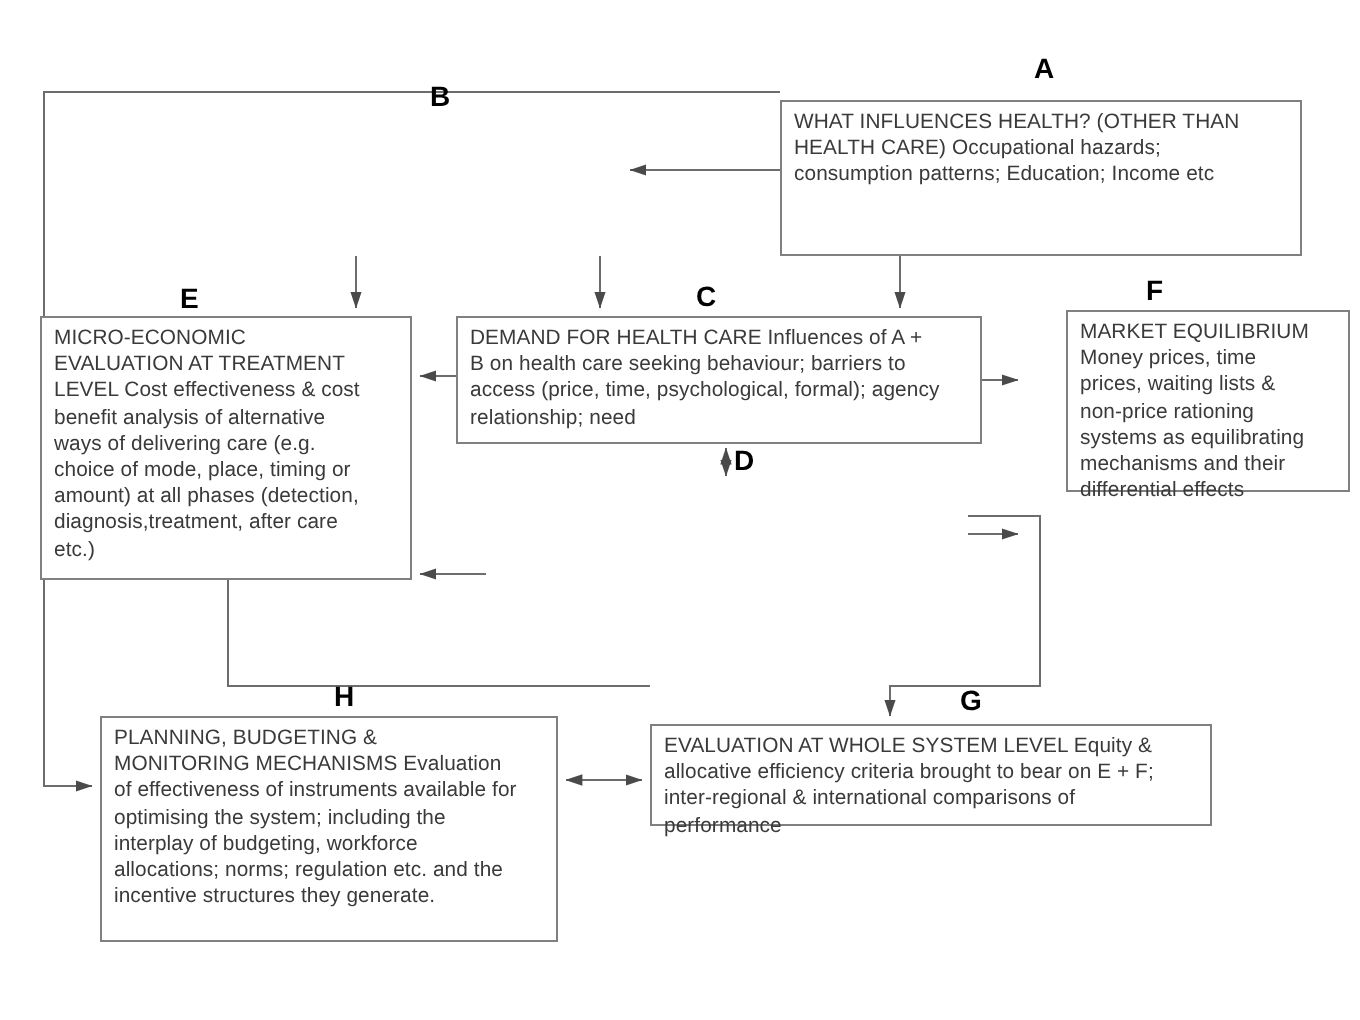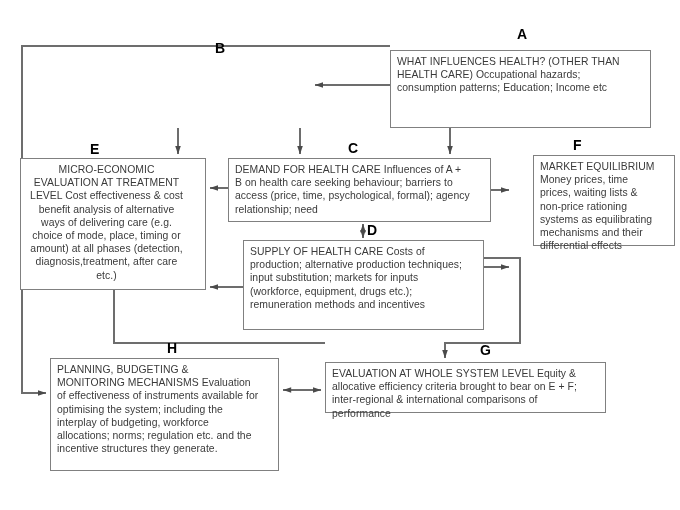--- a/index.html
+++ b/index.html
@@ -36,21 +36,21 @@
     position:absolute;
     font-weight:bold;
     font-size:14px;
     color:#000000;
     letter-spacing:0.3px;
     z-index:5;
   }
   
   #box-a{left:390px;top:50px;width:261px;height:78px;}
   #box-b{left:100px;top:62px;width:211px;height:66px;}
-  #box-e{left:20px;top:158px;width:186px;height:132px;text-align:center;}
+  #box-e{left:20px;top:158px;width:186px;height:132px;}
   #box-c{left:228px;top:158px;width:263px;height:64px;}
   #box-f{left:513px;top:155px;width:142px;height:91px;margin-left:20px;}
   #box-d{left:243px;top:240px;width:241px;height:90px;}
   #box-h{left:50px;top:358px;width:229px;height:113px;}
   #box-g{left:325px;top:362px;width:281px;height:51px;}
 
   #tag-a{left:517px;top:26px;}
   #tag-b{left:215px;top:40px;}
   #tag-e{left:90px;top:141px;}
   #tag-c{left:348px;top:140px;}
@@ -109,19 +109,18 @@
   <div class="tag" id="tag-b">B</div>
   <div class="tag" id="tag-c">C</div>
   <div class="tag" id="tag-d">D</div>
   <div class="tag" id="tag-e">E</div>
   <div class="tag" id="tag-f">F</div>
   <div class="tag" id="tag-g">G</div>
   <div class="tag" id="tag-h">H</div>
 
   <div class="box" id="box-a">WHAT INFLUENCES HEALTH? (OTHER THAN HEALTH CARE) Occupational hazards; consumption patterns; Education; Income etc</div>
   <div class="box" id="box-c">DEMAND FOR HEALTH CARE Influences of A + B on health care seeking behaviour; barriers to  access (price, time, psychological, formal); agency relationship; need</div>
-  <div class="box" id="box-d">SUPPLY OF HEALTH CARE Costs of production; alternative production techniques; input substitution; markets for inputs (workforce, equipment, drugs etc.); remuneration methods and incentives</div>
   <div class="box" id="box-e">MICRO-ECONOMIC EVALUATION AT TREATMENT LEVEL Cost effectiveness &amp; cost benefit analysis of alternative ways of delivering care (e.g. choice of mode, place, timing or amount) at all phases (detection, diagnosis,treatment, after care etc.)</div>
   <div class="box" id="box-f">MARKET EQUILIBRIUM Money prices, time prices, waiting lists &amp; non-price rationing systems as equilibrating mechanisms and their differential effects</div>
   <div class="box" id="box-g">EVALUATION AT WHOLE SYSTEM LEVEL Equity &amp; allocative efficiency criteria brought to bear on E + F; inter-regional &amp; international comparisons of performance</div>
   <div class="box" id="box-h">PLANNING, BUDGETING &amp; MONITORING MECHANISMS Evaluation of effectiveness of instruments available for optimising the system; including the interplay of budgeting, workforce allocations; norms; regulation etc. and the incentive structures they generate.</div>
 
 </div>
 
 </body></html>

